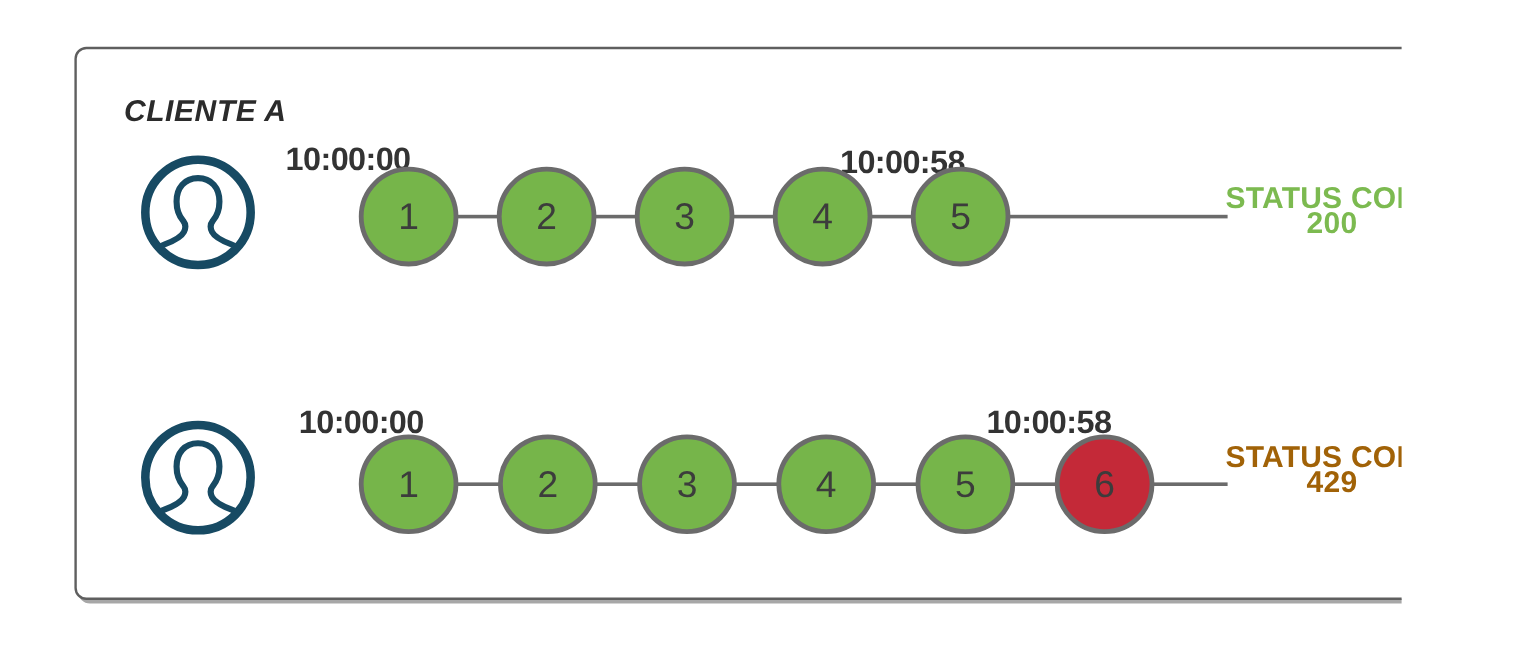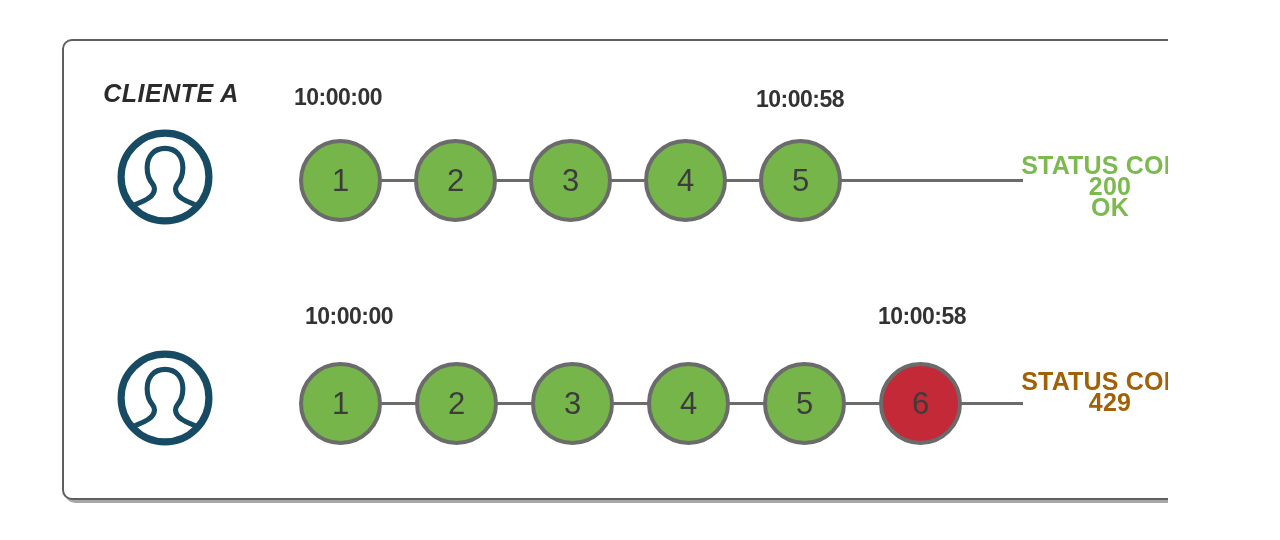--- a/index.html
+++ b/index.html
@@ -4,22 +4,22 @@
 <style>
   html,body{margin:0;padding:0;background:#ffffff;}
   .page{position:relative;width:1168px;height:540px;background:#ffffff;overflow:hidden;
         font-family:"Liberation Sans",sans-serif;}
   .frame{position:absolute;left:62px;top:39px;width:1178px;height:461px;
          border:2px solid #5f5f5f;border-radius:10px;background:#ffffff;
          box-shadow:3px 3px 0 rgba(95,95,95,0.55);box-sizing:border-box;}
   .client-label{position:absolute;width:220px;text-align:center;
                 font-size:25px;font-weight:bold;font-style:italic;
                 letter-spacing:0.5px;color:#2b2b2b;}
-  .timestamp{position:absolute;width:200px;text-align:center;
-             font-size:23px;font-weight:bold;color:#333333;letter-spacing:-0.5px;}
+  .timestamp{position:absolute;width:200px;text-align:left;
+             font-size:27px;font-weight:bold;color:#333333;letter-spacing:-0.5px;margin-top:34px;}
   .timeline{position:absolute;height:3px;background:#6b6b6b;}
   .circle{position:absolute;width:83px;height:83px;border-radius:50%;
           border:4px solid #6b6b6b;box-sizing:border-box;
           display:flex;align-items:center;justify-content:center;
           font-size:31px;color:#3c3c3c;}
   .circle.ok{background:#76b54a;}
   .circle.blocked{background:#c42938;}
   .status{position:absolute;width:210px;text-align:center;
           font-size:25px;font-weight:bold;line-height:21px;letter-spacing:0.2px;}
   .status.green{color:#7cba50;}
@@ -65,21 +65,20 @@
     </div>
   <div class="circle ok" style="left:644px;top:139px;">
     <span>4</span>
     </div>
   <div class="circle ok" style="left:759px;top:139px;">
     <span>5</span>
     </div>
 
   <div class="status green" style="left:1005px;top:155px;">
     <div>STATUS CODE 200</div>
-    <div>OK</div>
   </div>
 
 
   <svg class="avatar" style="left:116px;top:349px;" viewBox="0 0 96 96">
     <g clip-path="url(#avclip)">
       <path d="M48 20 C37 20 30.5 28 30.5 39 C30.5 46 33 51.5 36 55 C38 57.5 38 61 36.5 64 C34.5 68 29 71 21 74 C13 77 8 82 6 92 L6 98 L90 98 L90 92 C88 82 83 77 75 74 C67 71 61.5 68 59.5 64 C58 61 58 57.5 60 55 C63 51.5 65.5 46 65.5 39 C65.5 28 59 20 48 20 Z" fill="#ffffff" stroke="#174a63" stroke-width="5"></path>
     </g>
     <circle cx="48" cy="48" r="43" fill="none" stroke="#174a63" stroke-width="7"></circle>
   </svg>
 

